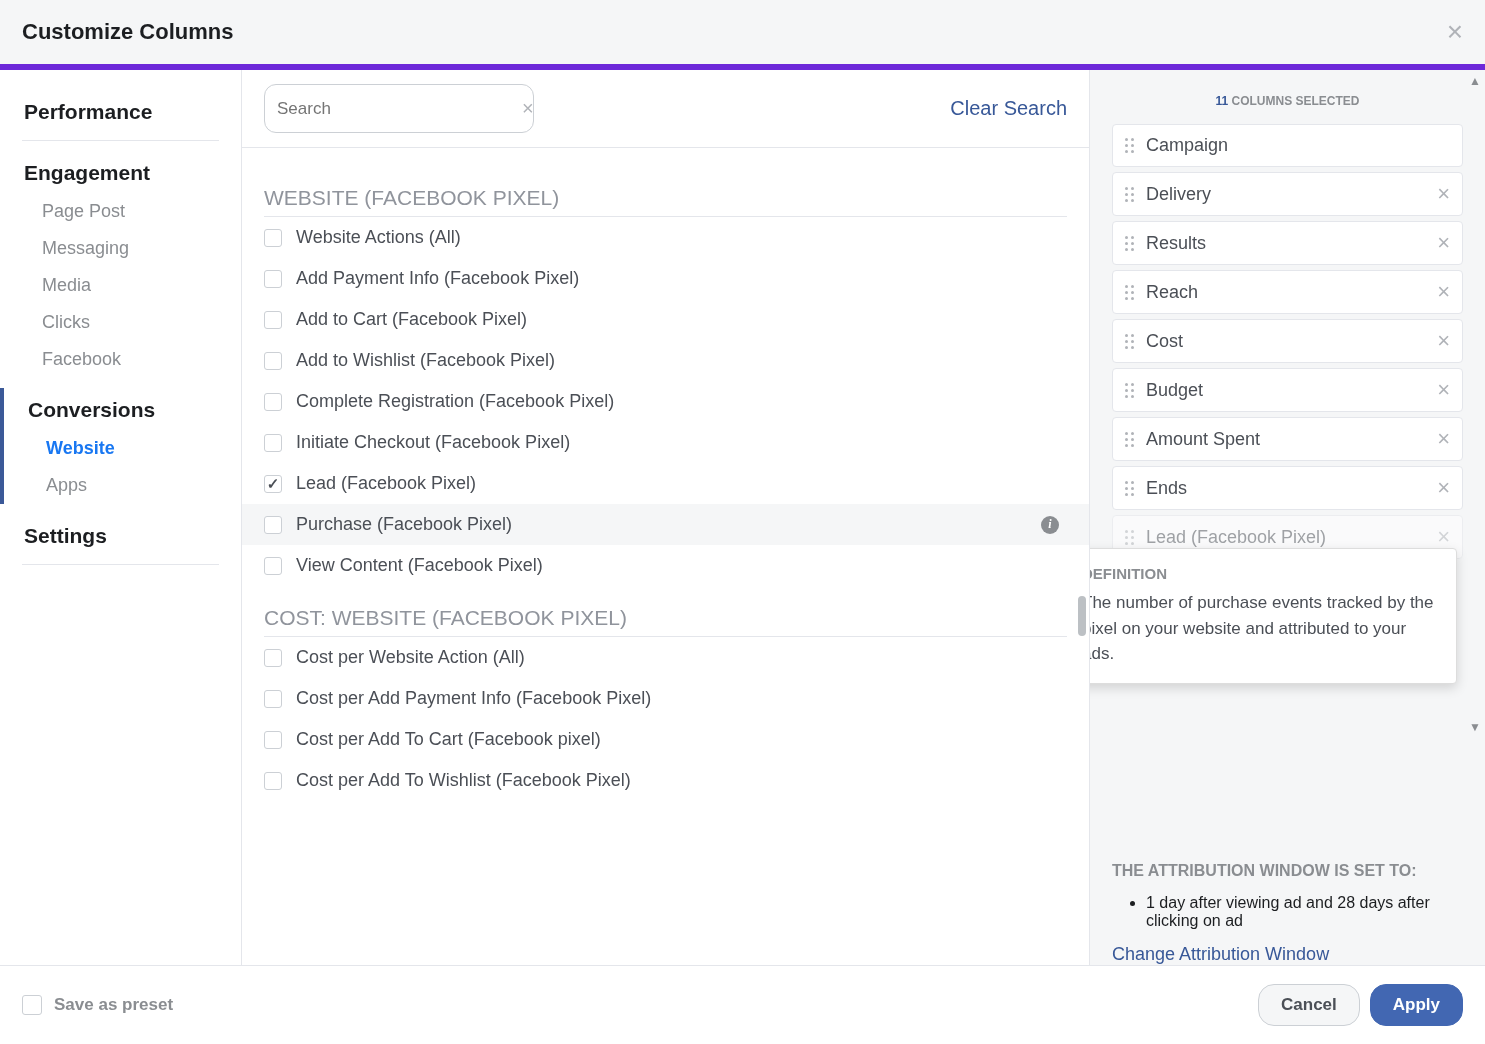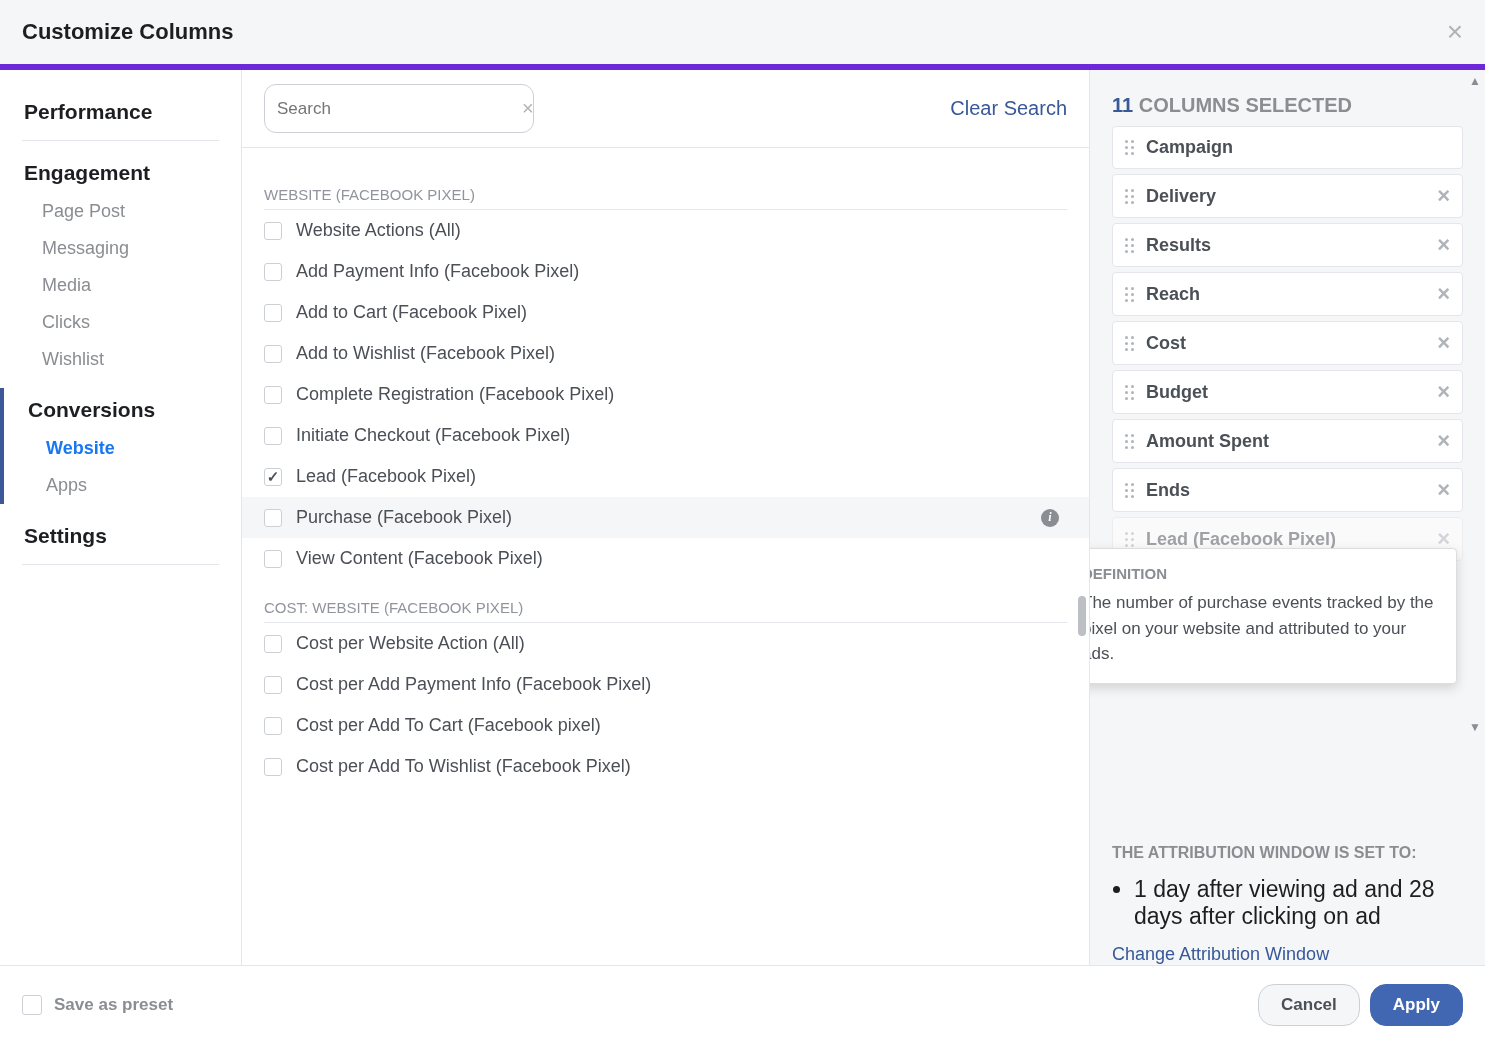--- a/index.html
+++ b/index.html
@@ -20,42 +20,42 @@
 .side-group.active { border-left: 4px solid #3b5998; }
 
 
 .center { flex: 1; display: flex; flex-direction: column; min-width: 0; }
 .searchbar { padding: 14px 22px; display: flex; justify-content: space-between; align-items: center; border-bottom: 1px solid #e4e6eb; }
 .searchbox { width: 270px; border: 1px solid #ccd0d5; border-radius: 12px; padding: 12px 12px; display: flex; align-items: center; background: #fff; gap: 24px; }
 .searchbox input { border: none; flex: 1; font-size: 17px; outline: none; color: #4b4f56; background: transparent; }
 .searchbox .clr { color: #b0b3b8; font-size: 20px; cursor: pointer; }
 .clear-link { color: #385898; font-size: 20px; cursor: pointer; }
 .options { flex: 1; overflow-y: auto; padding: 18px 22px 0; position: relative; }
-.group-title { font-size: 15px; font-weight: 500; color: #90949c; padding: 10px 0 6px; border-bottom: 1px solid #e4e6eb; margin-top: 10px; }
+.group-title { font-size: 21px; font-weight: 500; color: #90949c; padding: 10px 0 6px; border-bottom: 1px solid #e4e6eb; margin-top: 10px; }
 .opt { display: flex; align-items: center; padding: 10px 0; font-size: 18px; color: #4b4f56; }
 .opt.hover { background: #f5f6f7; margin: 0 -22px; padding: 10px 22px; position: relative; }
 .cb { width: 18px; height: 18px; border: 1px solid #ccd0d5; border-radius: 3px; margin-right: 14px; display: flex; align-items: center; justify-content: center; background: #fff; cursor: pointer; flex-shrink: 0; }
 .cb.checked::after { content: "✓"; color: #4b4f56; font-size: 15px; font-weight: bold; }
 .info-icon { width: 18px; height: 18px; background: #8a8d91; border-radius: 50%; color: #fff; font-size: 12px; font-style: italic; font-weight: bold; display: flex; align-items: center; justify-content: center; position: absolute; right: 30px; cursor: pointer; font-family: Georgia, serif; }
 .scrollbar-thumb { position: absolute; right: 3px; top: 448px; width: 8px; height: 40px; background: #bcc0c4; border-radius: 4px; }
 
 
 .right { width: 396px; background: #f5f6f7; border-left: 1px solid #e4e6eb; display: flex; flex-direction: column; position: relative; }
 .right-scroll { flex: 1; overflow: hidden; position: relative; }
 .right-inner { padding: 24px 22px 0; }
-.sel-heading { font-size: 20px; font-weight: 600; color: #8a8d91; margin-bottom: 9px; }
+.sel-heading { font-size: 12px; font-weight: 600; color: #8a8d91; margin-bottom: 16px; text-align: center; }
 .sel-heading .cnt { color: #385898; font-weight: 700; }
-.chip { background: #fff; border: 1px solid #e4e6eb; border-radius: 4px; padding: 10px 12px; margin-bottom: 5px; display: flex; align-items: center; font-size: 18px; color: #4b4f56; font-weight: bold; }
+.chip { background: #fff; border: 1px solid #e4e6eb; border-radius: 4px; padding: 10px 12px; margin-bottom: 5px; display: flex; align-items: center; font-size: 18px; color: #4b4f56; }
 .handle { display: grid; grid-template-columns: repeat(2, 3px); grid-template-rows: repeat(3, 3px); gap: 3px; margin-right: 12px; cursor: move; }
 .handle span { width: 3px; height: 3px; background: #b0b3b8; border-radius: 50%; }
 .chip-label { flex: 1; white-space: nowrap; overflow: hidden; text-overflow: ellipsis; }
 .chip-x { color: #b0b3b8; font-size: 22px; cursor: pointer; line-height: 1; }
 .attrib { padding: 20px 22px 0; }
 .attrib-heading { font-size: 16px; font-weight: 700; color: #8a8d91; margin-bottom: 14px; }
-.attrib ul { margin: 0 0 14px 22px; font-size: 23px; color: #1c1e21; }
+.attrib ul { margin: 0 0 14px 34px; font-size: 16px; color: #1c1e21; }
 .attrib ul li { margin-bottom: 4px; }
 .attrib-link { color: #385898; font-size: 18px; cursor: pointer; }
 .r-arrow { position: absolute; right: 4px; color: #8a8d91; font-size: 12px; cursor: pointer; }
 .r-arrow.up { top: 4px; }
 .r-arrow.down { top: 650px; }
 
 
 .tooltip { position: absolute; right: 28px; top: 478px; width: 396px; background: #fff; border: 1px solid #ddd; border-radius: 4px; box-shadow: 0 4px 12px rgba(0,0,0,.15); padding: 16px 20px; z-index: 50; }
 .tooltip::before { content: ""; position: absolute; left: -10px; top: 30px; border: 10px solid transparent; border-right-color: #fff; border-left: none; filter: drop-shadow(-1px 0 0 #ddd); }
 .tooltip h4 { font-size: 15px; color: #8a8d91; font-weight: 700; margin-bottom: 8px; }
@@ -87,21 +87,21 @@
         <div class="side-group">
           <div class="side-heading">Performance</div>
           <hr class="side-divider">
         </div>
         <div class="side-group">
           <div class="side-heading">Engagement</div>
           <div class="side-sub">Page Post</div>
           <div class="side-sub">Messaging</div>
           <div class="side-sub">Media</div>
           <div class="side-sub">Clicks</div>
-          <div class="side-sub">Wishlist</div>
+          <div class="side-sub">Facebook</div>
         </div>
         <div class="side-group active">
           <div class="side-heading">Conversions</div>
           <div class="side-sub active">Website</div>
           <div class="side-sub">Apps</div>
         </div>
         <div class="side-group">
           <div class="side-heading">Settings</div>
           <hr class="side-divider">
         </div>

